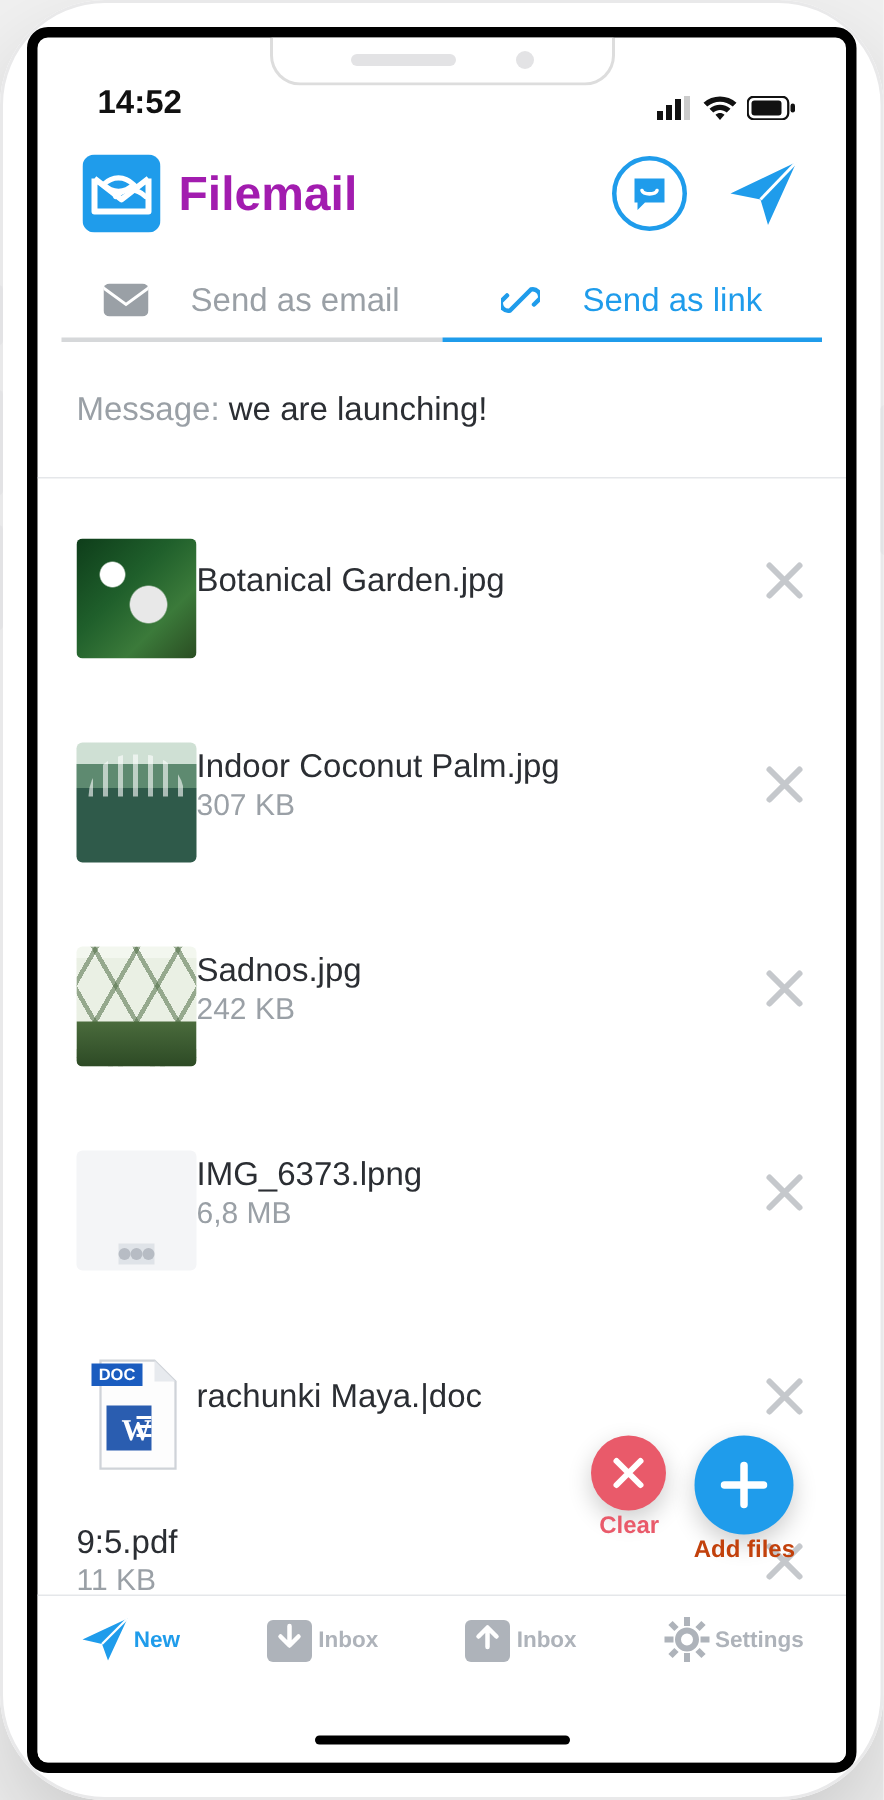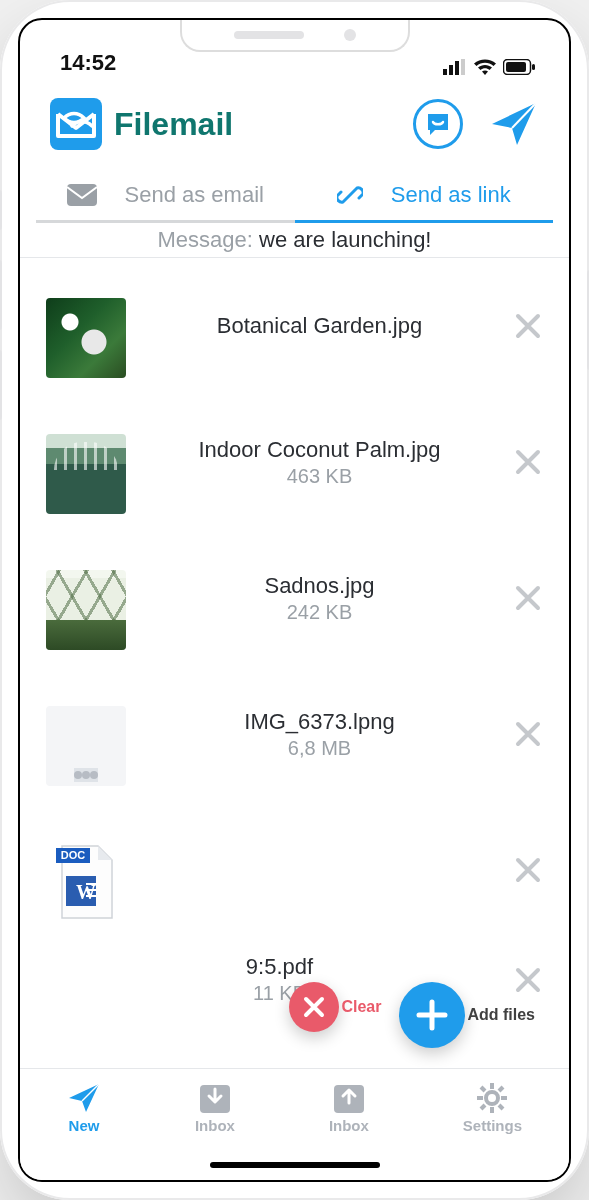--- a/index.html
+++ b/index.html
@@ -13,24 +13,23 @@
     background: #fff;
     border-radius: 70px;
     box-shadow: 0 30px 60px rgba(0,0,0,0.15), inset 0 0 0 2px #e9e9ea;
     padding: 18px;
   }
   .phone-inner {
     position: relative;
     width: 100%;
     height: 100%;
     background: #fff;
-    border-radius: 24px;
+    border-radius: 14px;
     overflow: hidden;
-    border: 2px solid #000000;
-    text-align: center;
+    border: 7px solid #000000;
   }
   
   .side-btn { position: absolute; background: #e3e3e5; border-radius: 3px; }
   .side-l1 { left: -4px; top: 190px; width: 6px; height: 40px; }
   .side-l2 { left: -4px; top: 260px; width: 6px; height: 70px; }
   .side-l3 { left: -4px; top: 350px; width: 6px; height: 70px; }
   .side-r1 { right: -4px; top: 270px; width: 6px; height: 100px; }
   
   .notch {
     position: absolute;
@@ -55,35 +54,35 @@
   .status-time { font-size: 22px; font-weight: 600; color:#111; }
   .status-icons { display:flex; align-items:center; gap:6px; }
   .status-icons svg { display:block; }
 
   
   .header {
     display:flex; align-items:center; justify-content:space-between;
     padding: 18px 30px 10px 30px;
   }
   .brand { display:flex; align-items:center; gap:12px; }
-  .brand-name { font-size: 32px; font-weight: 700; color:#0f766e; }
+  .brand-name { font-size: 32px; font-weight: 700; color:#a21caf; }
   .header-actions { display:flex; align-items:center; gap:26px; }
   .chat-btn { width:50px; height:50px; border:3px solid #1f9ceb; border-radius:50%; display:flex; align-items:center; justify-content:center; }
   .send-btn svg { display:block; }
 
   
   .tabs { display:flex; padding: 10px 16px 0 16px; gap: 0; }
   .tab {
     flex:1; display:flex; align-items:center; justify-content:center; gap:28px;
     padding: 12px 0; font-size:22px; border-bottom: 3px solid #d6d8da; color:#9aa0a6;
   }
   .tab.active { color:#1f9ceb; border-bottom-color:#1f9ceb; }
 
   
-  .message-row { padding: 4px 26px; font-size:22px; color:#2b2e33; border-bottom:1px solid #e5e7ea; }
+  .message-row { padding: 32px 26px; font-size:22px; color:#2b2e33; border-bottom:1px solid #e5e7ea; }
   .message-label { color:#9aa0a6; }
 
   
   .file-list { }
   .file-row {
     display:flex; align-items:center; 
     padding: 16px 26px; position:relative;
   }
   .thumb {
     width: 80px; height: 80px; border-radius:4px; flex-shrink:0;
@@ -133,39 +132,39 @@
   .thumb-img6373 .bot span{ width:8px; height:8px; background:#b7bcc4; border-radius:50%;}
 
   .thumb-doc { position:relative; background:transparent; }
   .thumb-pdf { position:relative; background:transparent; }
 
   
   .fab-row {
     position:absolute; right: 34px; bottom: 132px;
     display:flex; align-items:flex-start; gap:18px;
   }
-  .fab-col { display:flex; align-items:center; gap:2px; }
+  .fab-col { display:flex; flex-direction:column; align-items:center; gap:2px; }
   .fab {
     width:50px; height:50px; border-radius:50%; display:flex; align-items:center; justify-content:center;
     box-shadow: 0 6px 16px rgba(0,0,0,.2);
   }
   .fab.clear { background:#e95a6a; }
   .fab.add { width:66px; height:66px; background:#1f9ceb; }
   .fab-label { font-size:16px; font-weight:600; }
   .fab-label.clear { color:#e95a6a; }
-  .fab-label.add { color:#404040; }
+  .fab-label.add { color:#c2410c; }
 
   
   .bottom-nav {
     position:absolute; left:0; right:0; bottom:0; height:112px;
     border-top:1px solid #e5e7ea; background:#fff;
     display:flex; align-items:flex-start; justify-content:space-around;
     padding-top:12px;
   }
-  .nav-item { display:flex; flex-direction:column; align-items:center; gap:2px; color:#aeb3ba; font-size:15px; font-weight:600; }
+  .nav-item { display:flex; flex-direction:row; align-items:center; gap:2px; color:#aeb3ba; font-size:15px; font-weight:600; }
   .nav-item.active { color:#1f9ceb; }
   .home-indicator {
     position:absolute; bottom:12px; left:50%; transform:translateX(-50%);
     width:170px; height:6px; background:#000; border-radius:3px;
   }
 </style>
 </head>
 <body>
 
 <div class="phone">
@@ -256,21 +255,21 @@
             <div class="file-name">Botanical Garden.jpg</div>
           </div>
           <div class="remove-x"><svg width="30" height="30" viewBox="0 0 30 30">
               <path d="M5 5 L25 25 M25 5 L5 25" stroke="currentColor" stroke-width="4" stroke-linecap="round"></path>
             </svg></div>
         </div>
         <div class="file-row">
           <div class="thumb thumb-indoor"></div>
           <div class="file-info">
             <div class="file-name">Indoor Coconut Palm.jpg</div>
-            <div class="file-size">463 KB</div>
+            <div class="file-size">307 KB</div>
           </div>
           <div class="remove-x"><svg width="30" height="30" viewBox="0 0 30 30">
               <path d="M5 5 L25 25 M25 5 L5 25" stroke="currentColor" stroke-width="4" stroke-linecap="round"></path>
             </svg></div>
         </div>
         <div class="file-row">
           <div class="thumb thumb-sadnos"></div>
           <div class="file-info">
             <div class="file-name">Sadnos.jpg</div>
             <div class="file-size">242 KB</div>
@@ -305,20 +304,21 @@
     <rect x="10" y="6" width="34" height="15" fill="#1a5cbf"></rect>
     <text x="27" y="17" text-anchor="middle" fill="#fff" font-size="11" font-weight="700" font-family="Arial">DOC</text>
     <rect x="20" y="34" width="30" height="30" fill="#2a5db0"></rect>
     <text x="30" y="57" fill="#fff" font-size="20" font-weight="700" font-family="Georgia">W</text>
     <line x1="40" y1="42" x2="50" y2="42" stroke="#fff" stroke-width="2"></line>
     <line x1="40" y1="48" x2="50" y2="48" stroke="#fff" stroke-width="2"></line>
     <line x1="40" y1="54" x2="50" y2="54" stroke="#fff" stroke-width="2"></line>
   </svg>
 </div>
           <div class="file-info">
+            <div class="file-name">rachunki Maya.|doc</div>
           </div>
           <div class="remove-x"><svg width="30" height="30" viewBox="0 0 30 30">
               <path d="M5 5 L25 25 M25 5 L5 25" stroke="currentColor" stroke-width="4" stroke-linecap="round"></path>
             </svg></div>
         </div>
         <div class="file-row">
           <div class="file-info">
             <div class="file-name">9:5.pdf</div>
             <div class="file-size">11 KB</div>
           </div>

